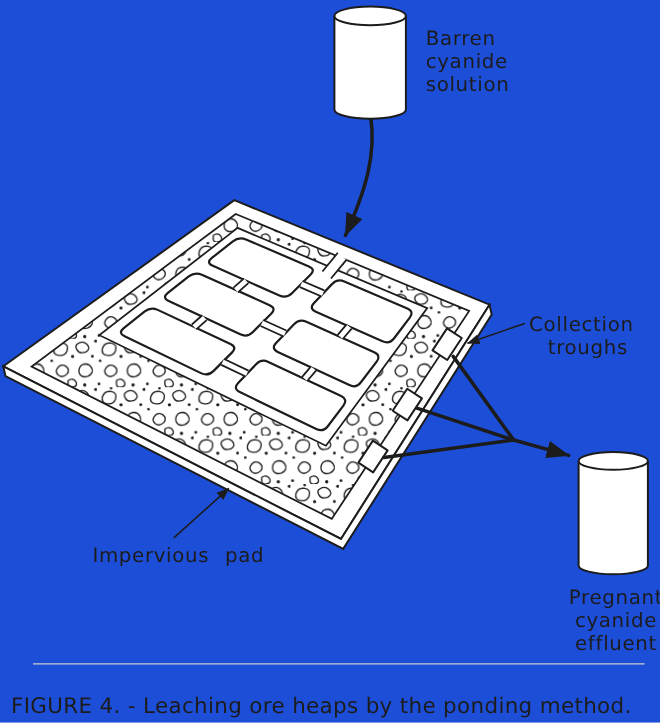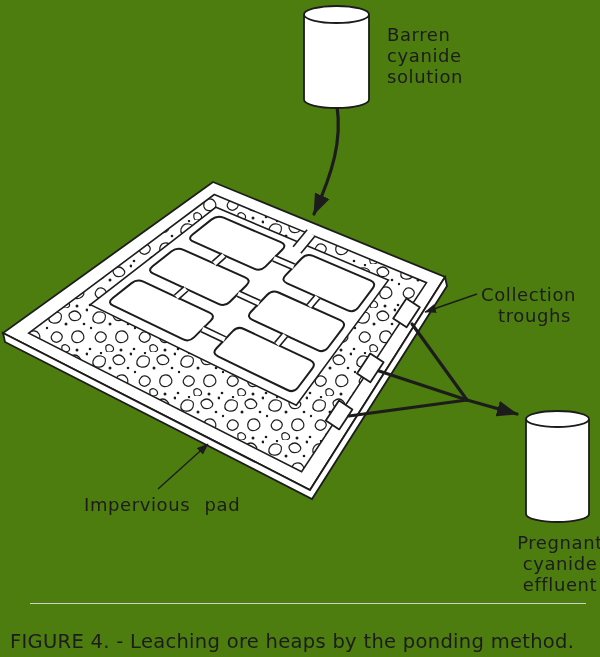--- a/index.html
+++ b/index.html
@@ -1,16 +1,16 @@
 <!DOCTYPE html>
 <html><head>
 <meta charset="utf-8">
 <style>
   html,body{margin:0;padding:0;background:#ffffff;}
-  .page{position:relative;width:600px;height:657px;background:#4d7c0f;overflow:hidden;
+  .page{position:relative;width:600px;height:657px;background:#1d4ed8;overflow:hidden;
         font-family:"DejaVu Sans",sans-serif;}
   svg{display:block;}
   text{fill:#1c1c1c;font-family:"DejaVu Sans",sans-serif;}
   .lbl{font-size:18px;letter-spacing:0.6px;}
   .cap{font-size:19.5px;letter-spacing:0.3px;}
   .ink{stroke:#1c1c1c;fill:none;stroke-width:1.8;}
   .fillwhite{fill:#ffffff;}
   .heap{fill:#ffffff;stroke:#1c1c1c;stroke-width:2;stroke-linejoin:round;}
   .pipe{stroke:#1c1c1c;stroke-width:1.6;fill:none;}
   .trough{fill:#ffffff;stroke:#1c1c1c;stroke-width:1.8;stroke-linejoin:round;}

